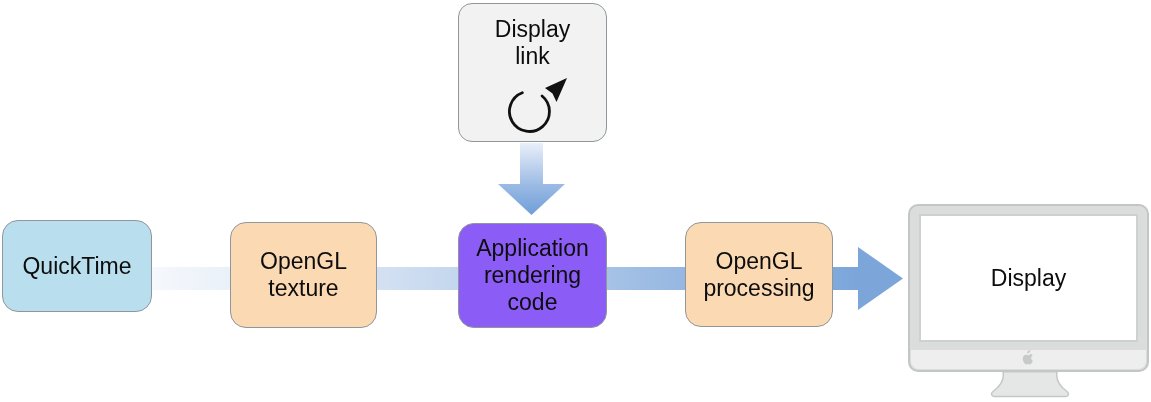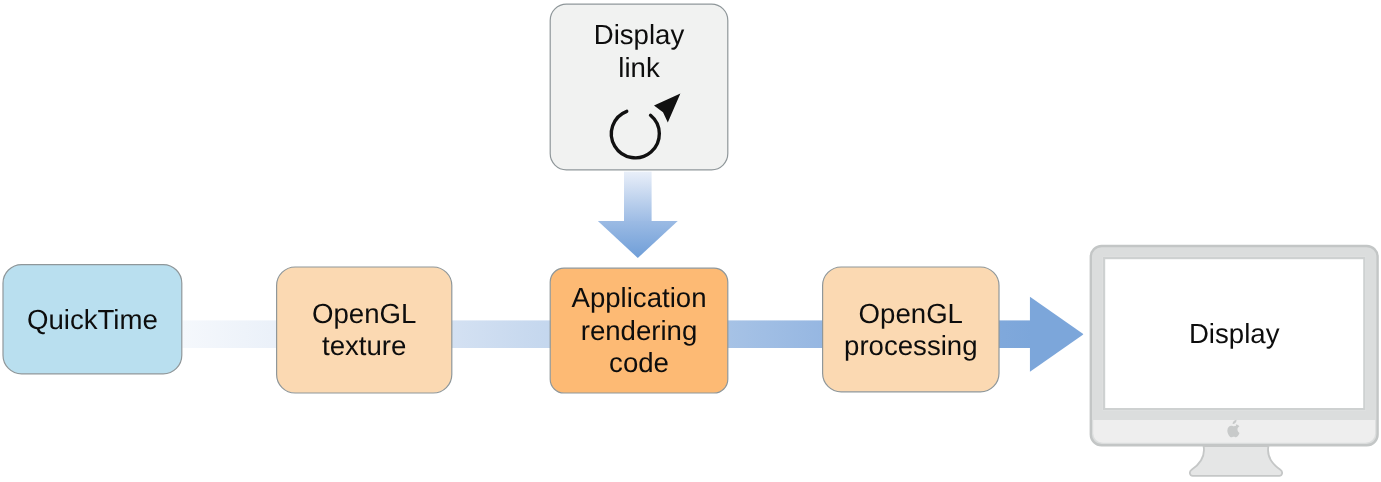--- a/index.html
+++ b/index.html
@@ -27,21 +27,21 @@
     position:absolute;left:520px;top:143px;width:23px;height:42px;
     background:linear-gradient(to bottom,#e9eff9,#9cbbe4);
   }
   .down-head{
     position:absolute;left:498px;top:184px;width:67px;height:31px;
     background:linear-gradient(to bottom,#9cbbe4,#6f9ed8);
     -webkit-clip-path:polygon(0 0,100% 0,50% 100%);clip-path:polygon(0 0,100% 0,50% 100%);
   }
   .quicktime{left:2px;top:220px;width:150px;height:92px;background:#b9dfef;}
   .texture{left:230px;top:222px;width:147px;height:106px;background:#fbd9b2;}
-  .apprender{left:458px;top:223px;width:149px;height:105px;background:#fdba74;border-radius:12px;}
+  .apprender{left:458px;top:223px;width:149px;height:105px;background:#8b5cf6;}
   .processing{left:685px;top:222px;width:148px;height:105px;background:#fbd9b2;}
   .displaylink{
     left:458px;top:3px;width:149px;height:139px;background:#f1f2f1;border-radius:14px;
     flex-direction:column;justify-content:flex-start;padding-top:12px;
   }
   .loop-icon{position:absolute;left:500px;top:74px;width:75px;height:64px;}
   
   .monitor-frame{
     position:absolute;left:908px;top:204px;width:241px;height:168px;box-sizing:border-box;
     background:#dbdddd;border:2px solid #c3c6c6;border-radius:10px;

